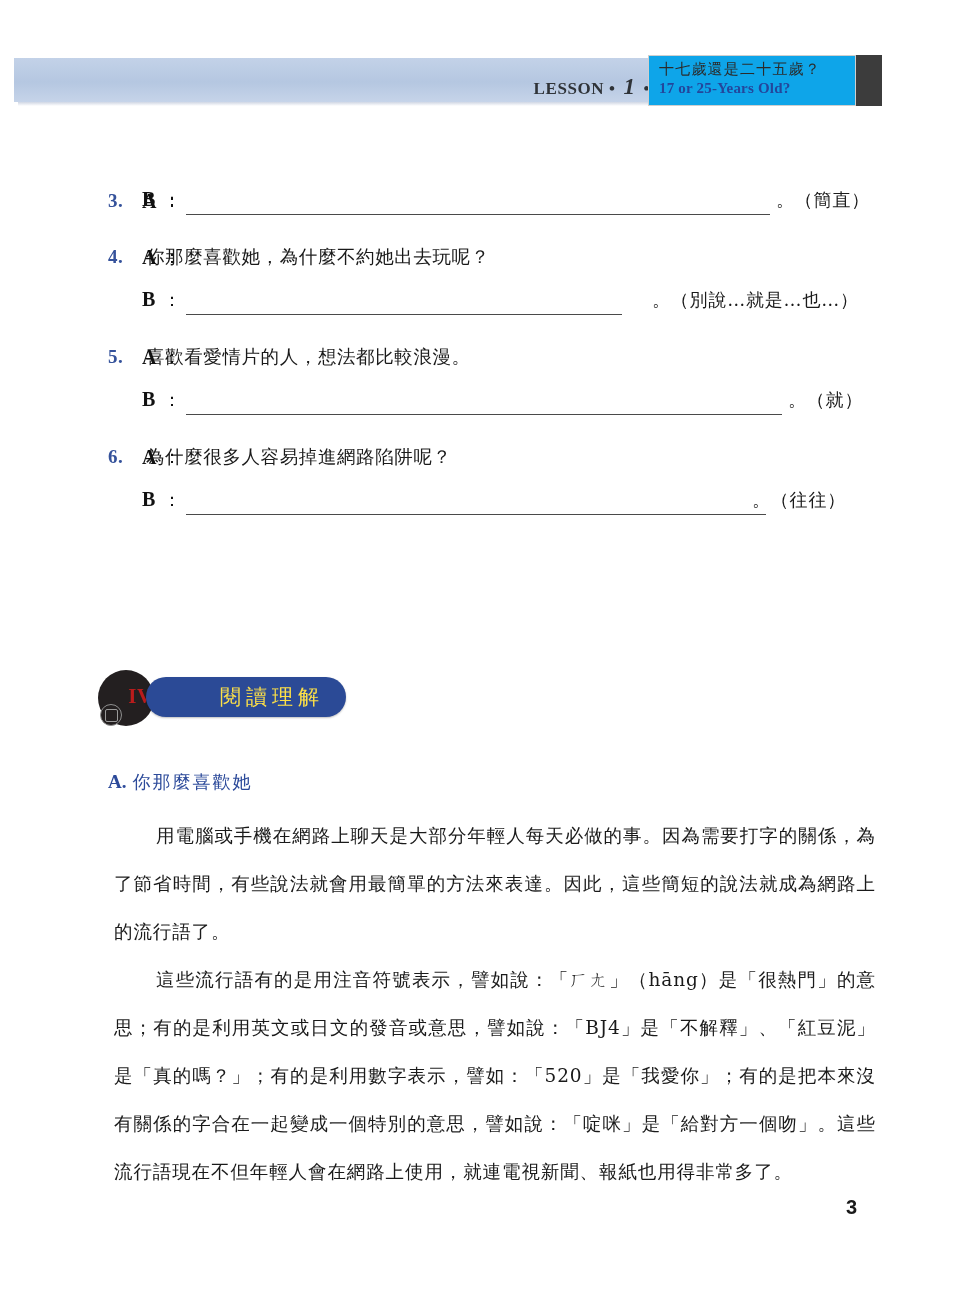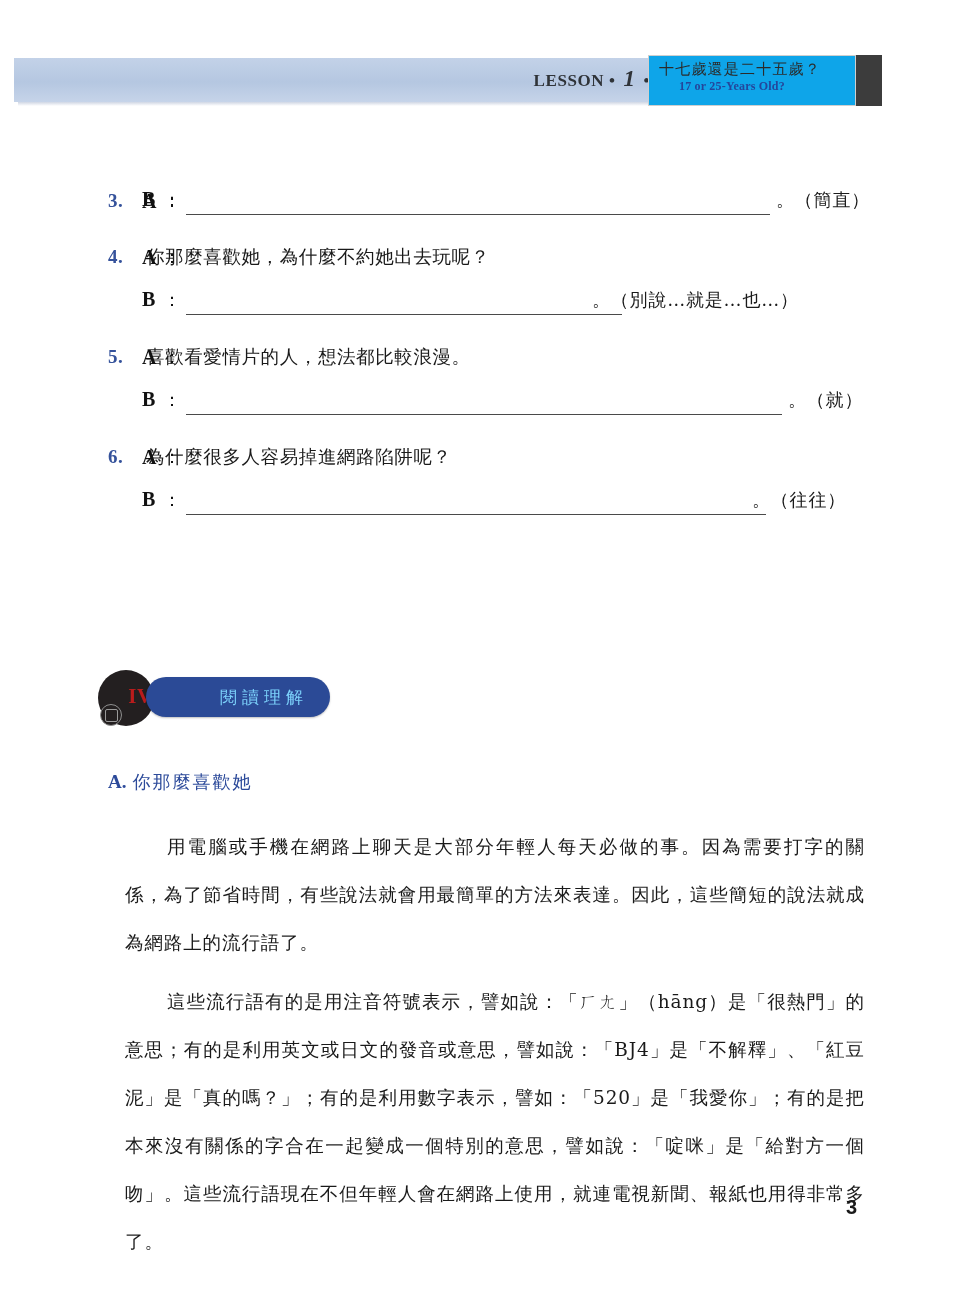--- a/index.html
+++ b/index.html
@@ -29,21 +29,21 @@
     background: linear-gradient(180deg, #c3d2e8 0%, #b5c7e1 55%, #c6d4e9 100%);
   }
   .header-bar-shadow {
     position: absolute;
     left: 18px; top: 102px;
     width: 862px; height: 4px;
     background: linear-gradient(180deg, rgba(150,165,195,.45), rgba(255,255,255,0));
   }
   .lesson-label {
     position: absolute;
-    left: 470px; top: 66px;
+    left: 470px; top: 74px;
     width: 180px;
     text-align: right;
     font-family: "Liberation Serif", serif;
     font-size: 17px;
     font-weight: bold;
     letter-spacing: .6px;
     color: #2f3338;
     white-space: nowrap;
   }
   .lesson-label .num {
@@ -63,27 +63,26 @@
   .title-cn {
     font-family: "DejaVu Serif", serif;
     font-size: 15px;
     color: #2b2b2b;
     letter-spacing: 1.2px;
     line-height: 1.35;
     white-space: nowrap;
   }
   .title-en {
     font-family: "Liberation Serif", serif;
-    font-size: 12px;
+    font-size: 15px;
     font-weight: bold;
     color: #24469b;
     letter-spacing: .2px;
     line-height: 1.25;
     white-space: nowrap;
-    margin-left: 20px;
   }
   .title-blockend {
     position: absolute;
     left: 856px; top: 55px;
     width: 26px; height: 51px;
     background: #3c3c3c;
   }
 
   
   .exercises {
@@ -218,22 +217,22 @@
     height: 40px;
     padding: 0 22px 0 30px;
     border-radius: 20px;
     background: #2b4a96;
     display: flex;
     align-items: center;
     box-shadow: 0 1px 2px rgba(0,0,0,.25);
   }
   .sec-pill-label {
     font-family: "DejaVu Serif", serif;
-    font-size: 17px;
-    color: #7dd3fc;
+    font-size: 21px;
+    color: #fde047;
     letter-spacing: 5px;
     white-space: nowrap;
     padding-left: 44px;
   }
 
   
   .subsection {
     position: absolute;
     left: 108px; top: 770px;
     font-family: "DejaVu Serif", serif;
@@ -257,21 +256,21 @@
     width: 762px;
     font-family: "DejaVu Serif", serif;
     font-size: 18.5px;
     line-height: 48px;
     letter-spacing: .9px;
     color: #1a1a1a;
     text-align: justify;
     text-justify: inter-character;
   }
   .passage p {
-    margin: 11px;
+    margin: 0;
     text-indent: 42px;
   }
 
   
   .page-number {
     position: absolute;
     left: 846px; top: 1196px;
     font-family: "Liberation Sans", sans-serif;
     font-size: 20px;
     font-weight: bold;
@@ -319,21 +318,21 @@
     <div class="qline-a">
       <span class="qnum">4.</span>
       <span class="qspeaker">A</span>
       <span class="qcolon">：</span>
       <span class="qtext">你那麼喜歡她，為什麼不約她出去玩呢？</span>
     </div>
     <div class="qline-b">
       <span class="bspeaker">B</span>
       <span class="bcolon">：</span>
       <span class="blank-rule" style="width:436px;"></span>
-      <span class="b-after" style="left:592px;text-align:center;">。（別說…就是…也…）</span>
+      <span class="b-after" style="left:652px;text-align:center;">。（別說…就是…也…）</span>
     </div>
   </div>
 
   <div class="qitem">
     <div class="qline-a">
       <span class="qnum">5.</span>
       <span class="qspeaker">A</span>
       <span class="qcolon">：</span>
       <span class="qtext">喜歡看愛情片的人，想法都比較浪漫。</span>
     </div>

